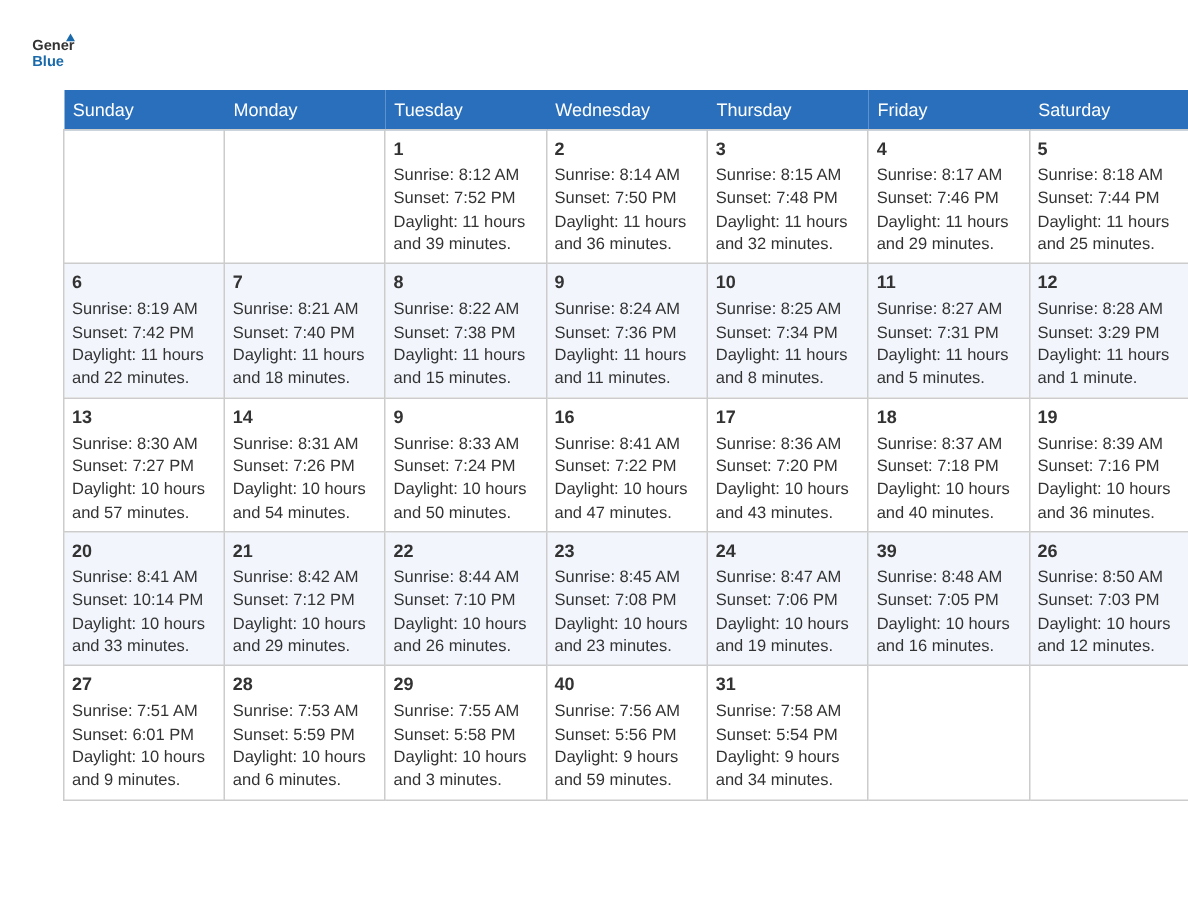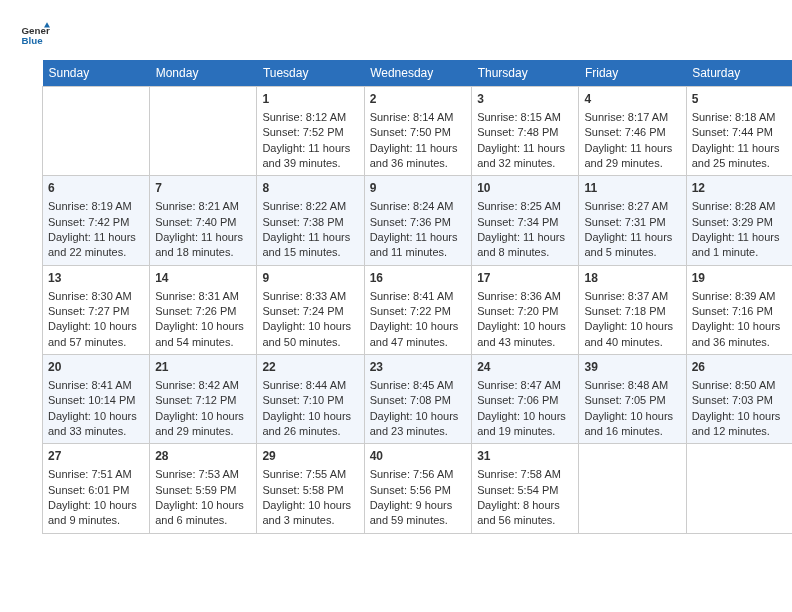--- a/index.html
+++ b/index.html
@@ -146,18 +146,18 @@
         <td><span class="day-num">23</span><span>Sunrise: 8:45 AM</span><br><span>Sunset: 7:08 PM</span><br><span>Daylight: 10 hours and 23 minutes.</span></td>
         <td><span class="day-num">24</span><span>Sunrise: 8:47 AM</span><br><span>Sunset: 7:06 PM</span><br><span>Daylight: 10 hours and 19 minutes.</span></td>
         <td><span class="day-num">39</span><span>Sunrise: 8:48 AM</span><br><span>Sunset: 7:05 PM</span><br><span>Daylight: 10 hours and 16 minutes.</span></td>
         <td><span class="day-num">26</span><span>Sunrise: 8:50 AM</span><br><span>Sunset: 7:03 PM</span><br><span>Daylight: 10 hours and 12 minutes.</span></td>
       </tr>
       <tr>
         <td><span class="day-num">27</span><span>Sunrise: 7:51 AM</span><br><span>Sunset: 6:01 PM</span><br><span>Daylight: 10 hours and 9 minutes.</span></td>
         <td><span class="day-num">28</span><span>Sunrise: 7:53 AM</span><br><span>Sunset: 5:59 PM</span><br><span>Daylight: 10 hours and 6 minutes.</span></td>
         <td><span class="day-num">29</span><span>Sunrise: 7:55 AM</span><br><span>Sunset: 5:58 PM</span><br><span>Daylight: 10 hours and 3 minutes.</span></td>
         <td><span class="day-num">40</span><span>Sunrise: 7:56 AM</span><br><span>Sunset: 5:56 PM</span><br><span>Daylight: 9 hours and 59 minutes.</span></td>
-        <td><span class="day-num">31</span><span>Sunrise: 7:58 AM</span><br><span>Sunset: 5:54 PM</span><br><span>Daylight: 8 hours and 56 minutes.</span></td>
+        <td><span class="day-num">31</span><span>Sunrise: 7:58 AM</span><br><span>Sunset: 5:54 PM</span><br><span>Daylight: 9 hours and 34 minutes.</span></td>
         <td class="empty">&nbsp;</td>
         <td class="empty">&nbsp;</td>
       </tr>
     </tbody>
 </table>
 
 </body></html>

